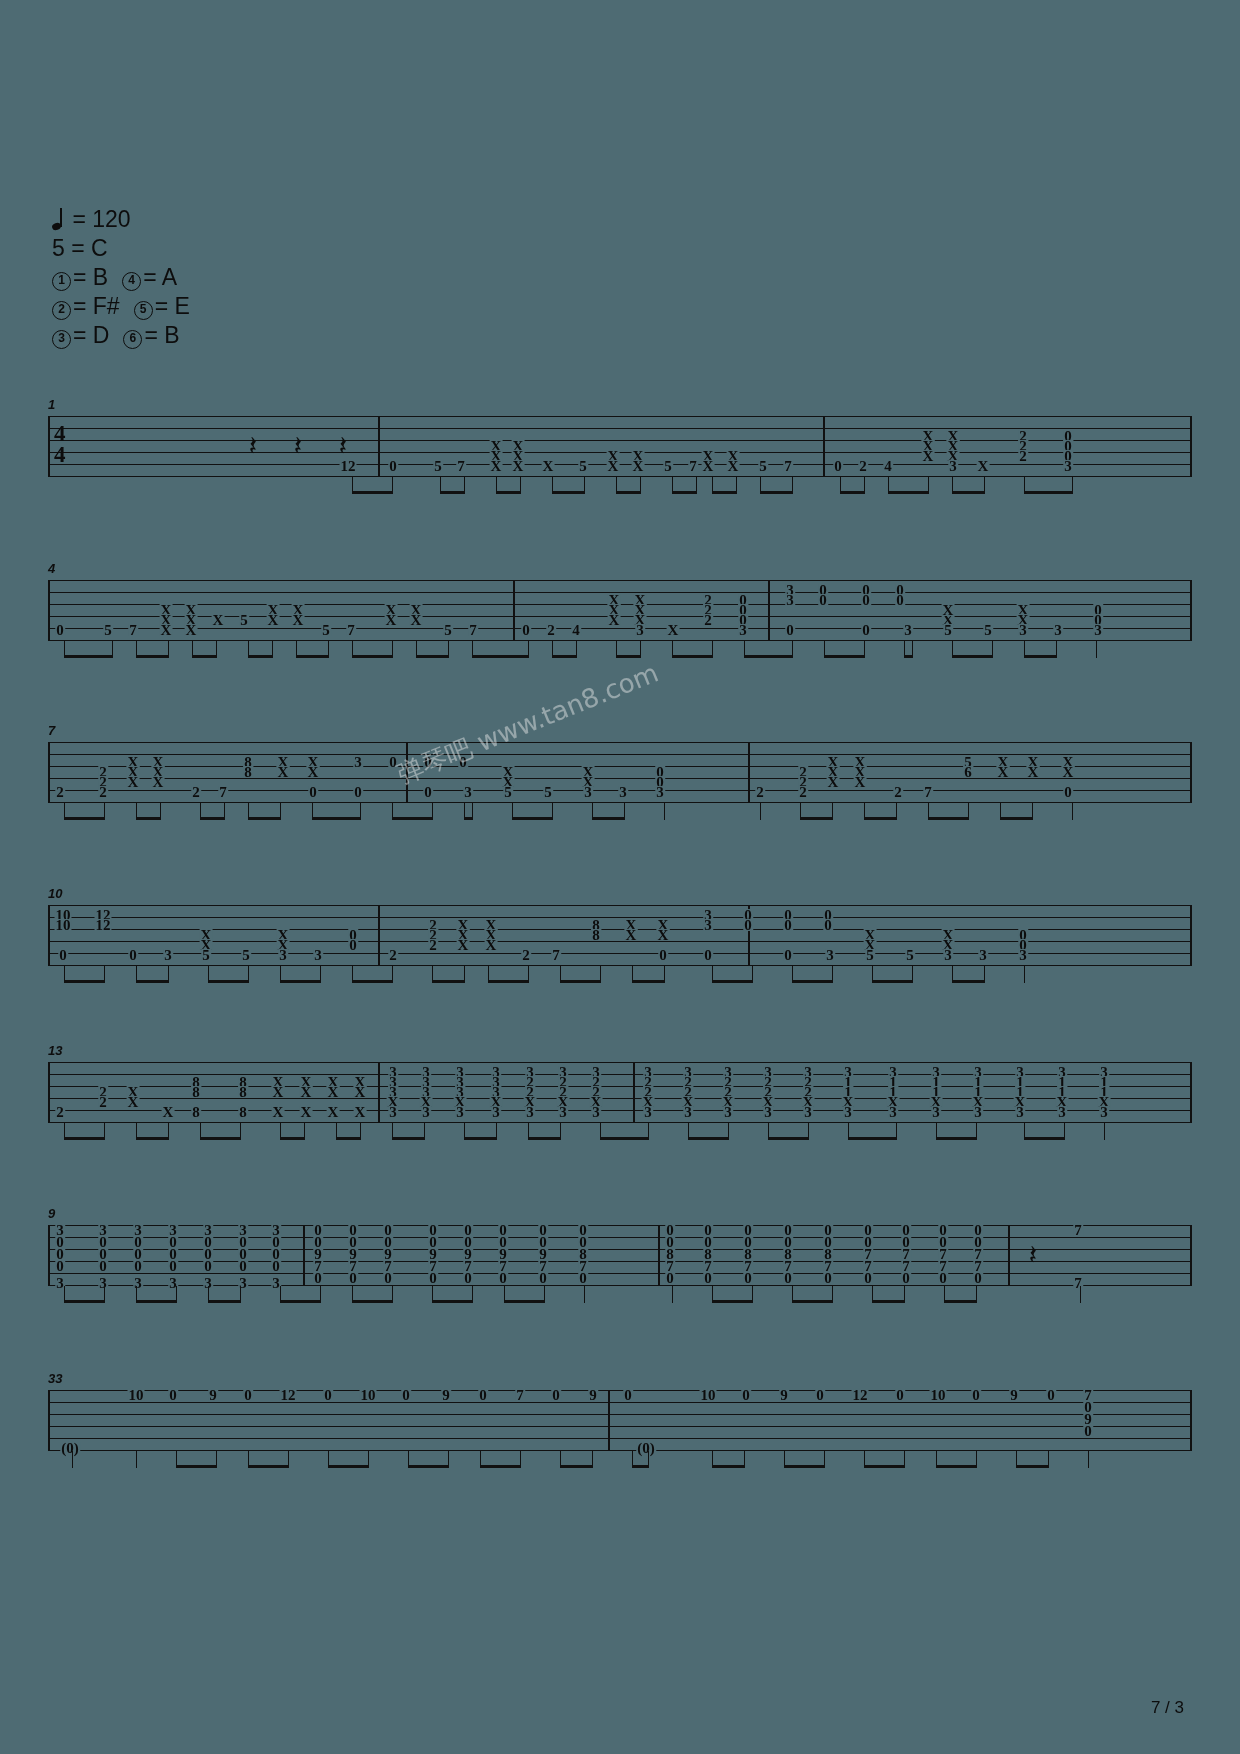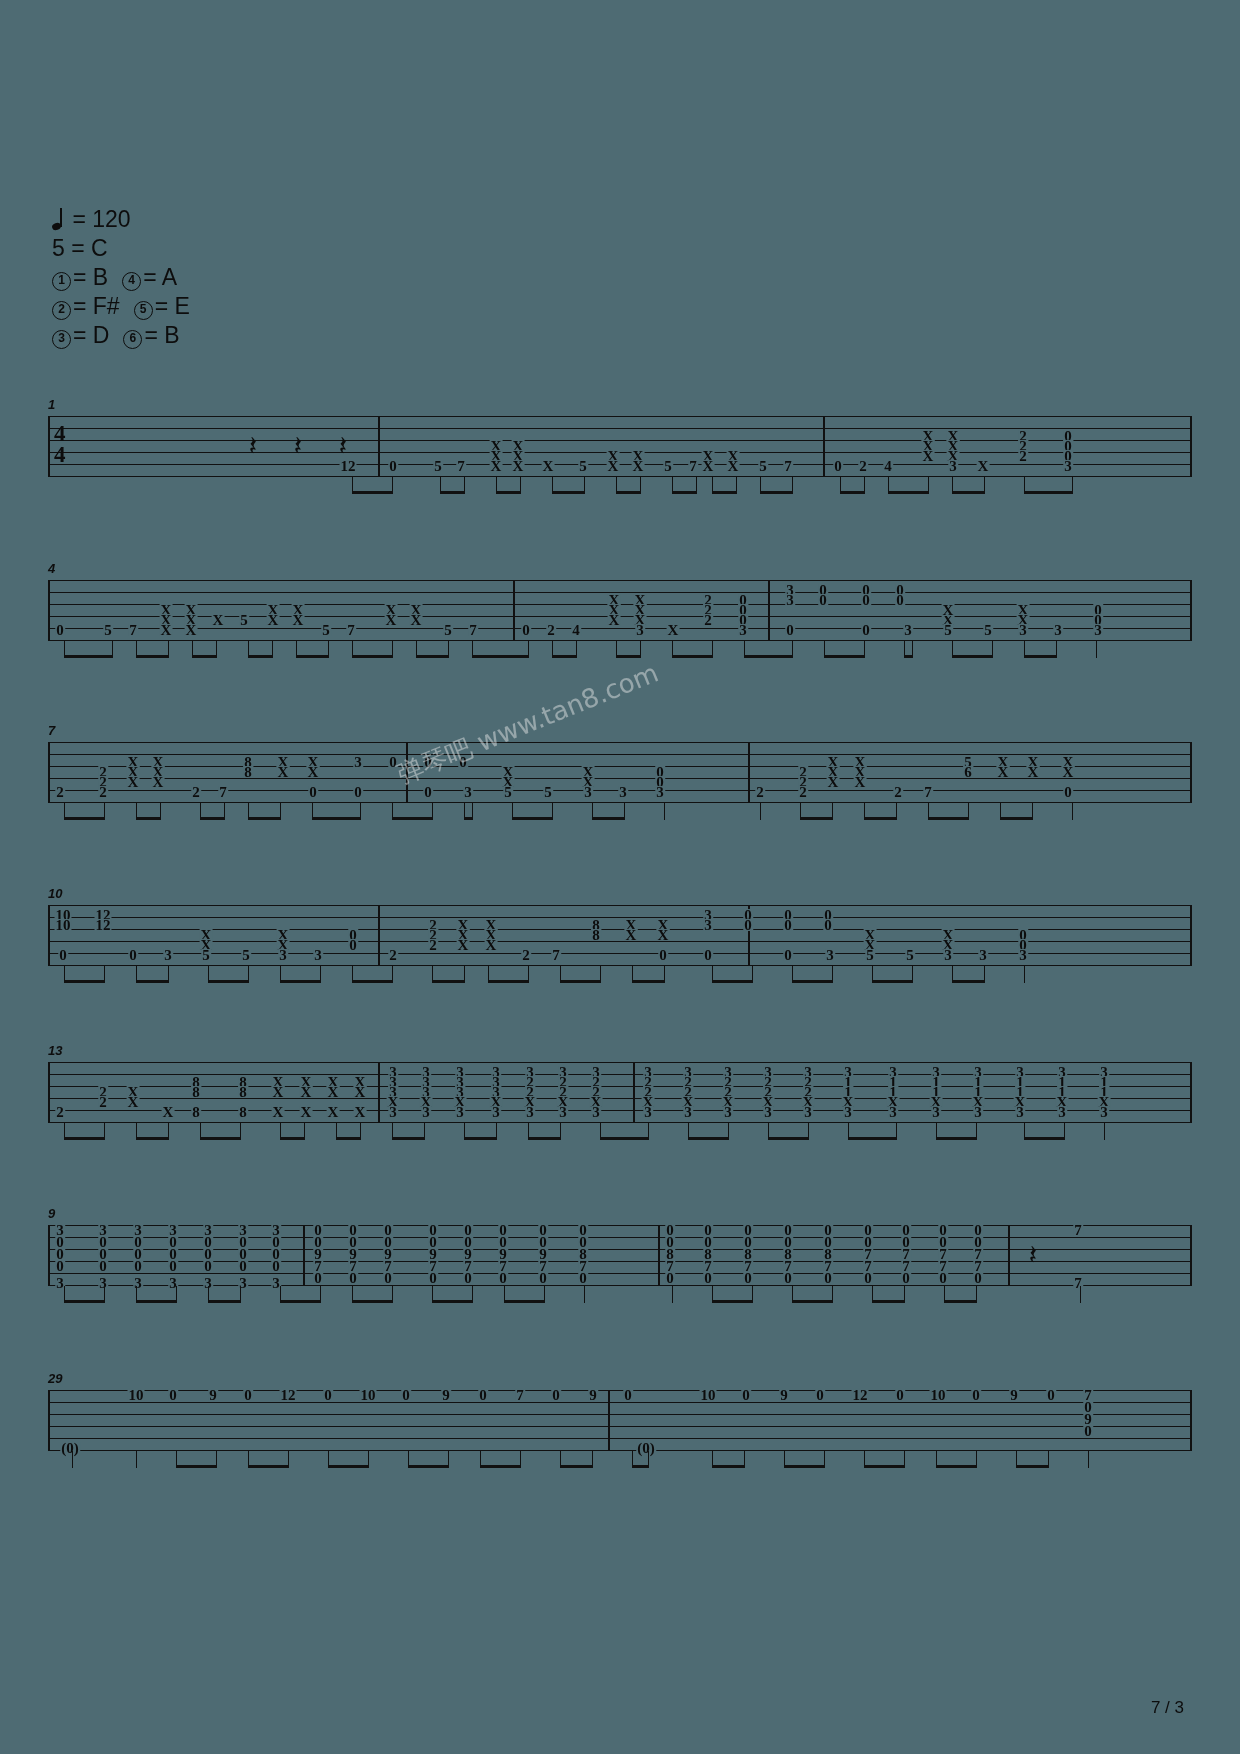--- a/index.html
+++ b/index.html
@@ -998,21 +998,21 @@
           <div class="stem" style="left: 824px; top: 61px; height: 17px;"></div>
           <div class="beam" style="left: 824px; top: 75px; width: 32px;"></div>
           <div class="stem" style="left: 856px; top: 61px; height: 17px;"></div>
           <div class="stem" style="left: 896px; top: 61px; height: 17px;"></div>
           <div class="beam" style="left: 896px; top: 75px; width: 32px;"></div>
           <div class="stem" style="left: 928px; top: 61px; height: 17px;"></div>
           <div class="stem" style="left: 1032px; top: 61px; height: 17px;"></div>
         </div>
       </div>
       <div class="system" style="top: 1390px;">
-        <div class="sysnum">29</div>
+        <div class="sysnum">33</div>
         <div class="staff">
           <div class="line" style="top: 0px;"></div>
           <div class="line" style="top: 12px;"></div>
           <div class="line" style="top: 24px;"></div>
           <div class="line" style="top: 36px;"></div>
           <div class="line" style="top: 48px;"></div>
           <div class="line" style="top: 60px;"></div>
           <div class="startbar" style="height: 61px;"></div>
           <div class="endbar" style="height: 61px;"></div>
           <div class="barline" style="left: 560px; height: 61px;"></div>

